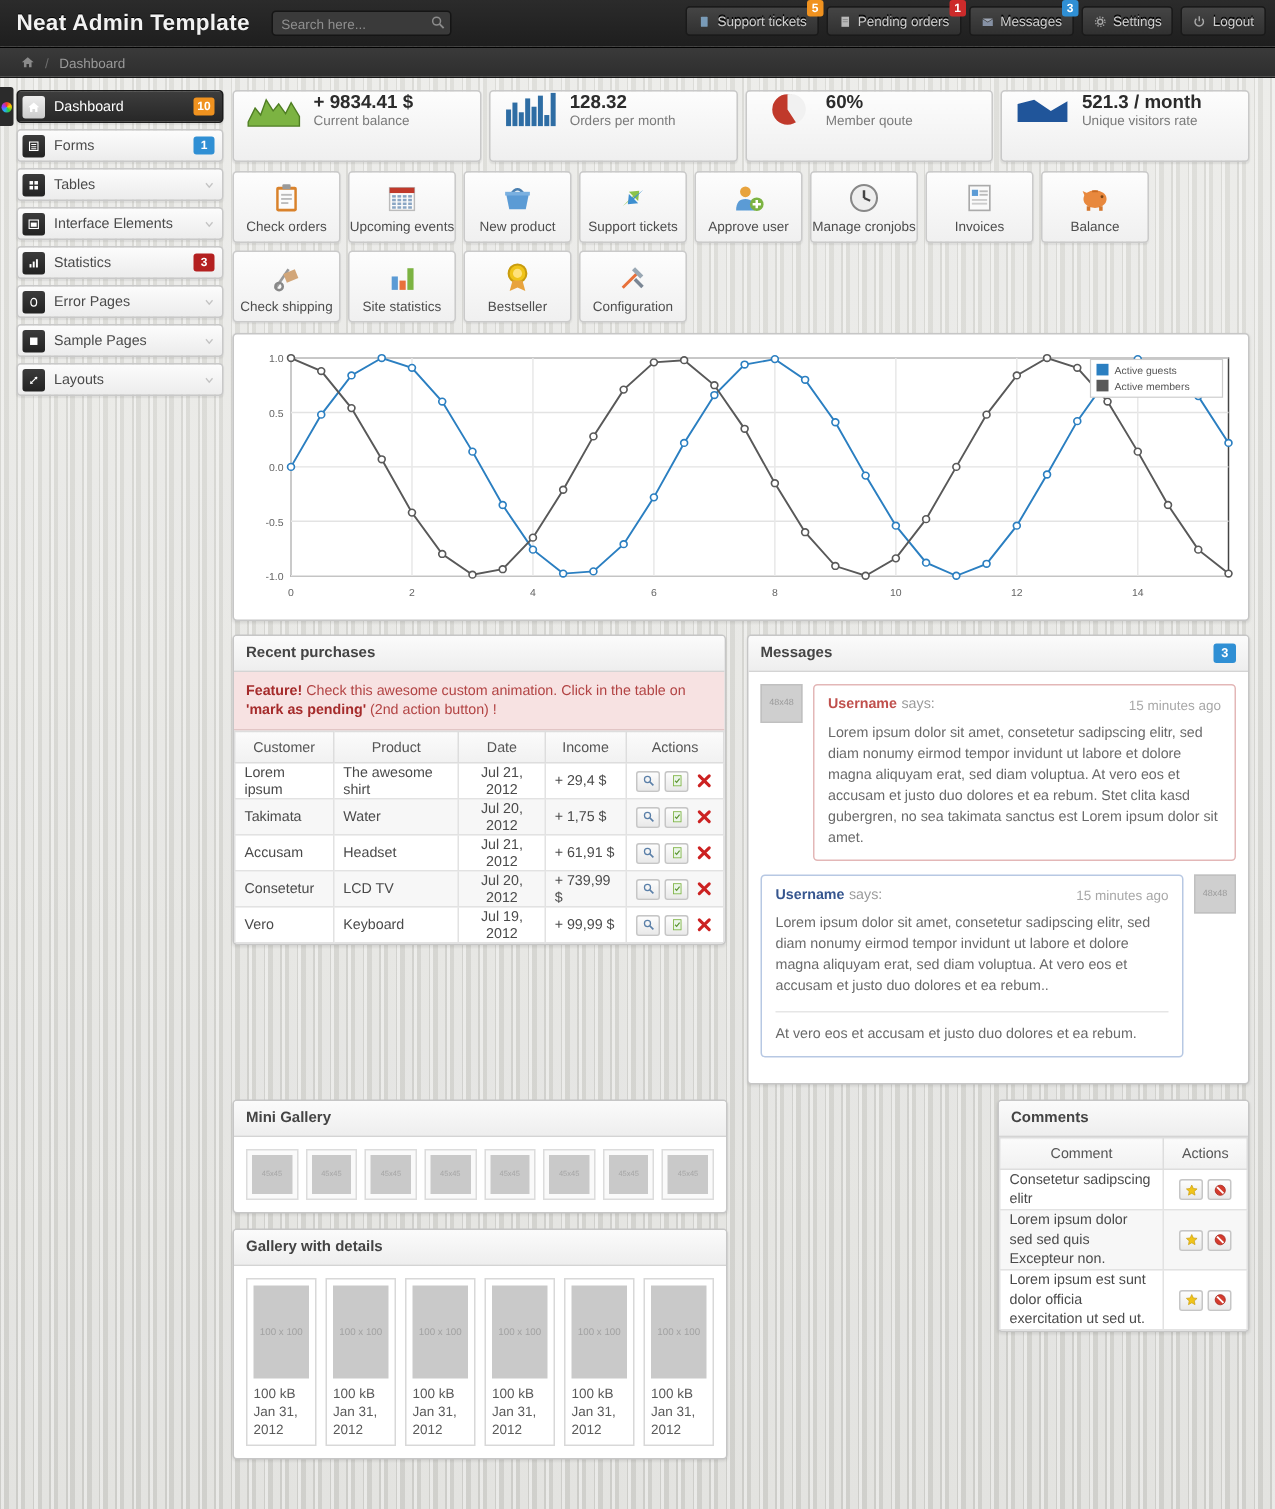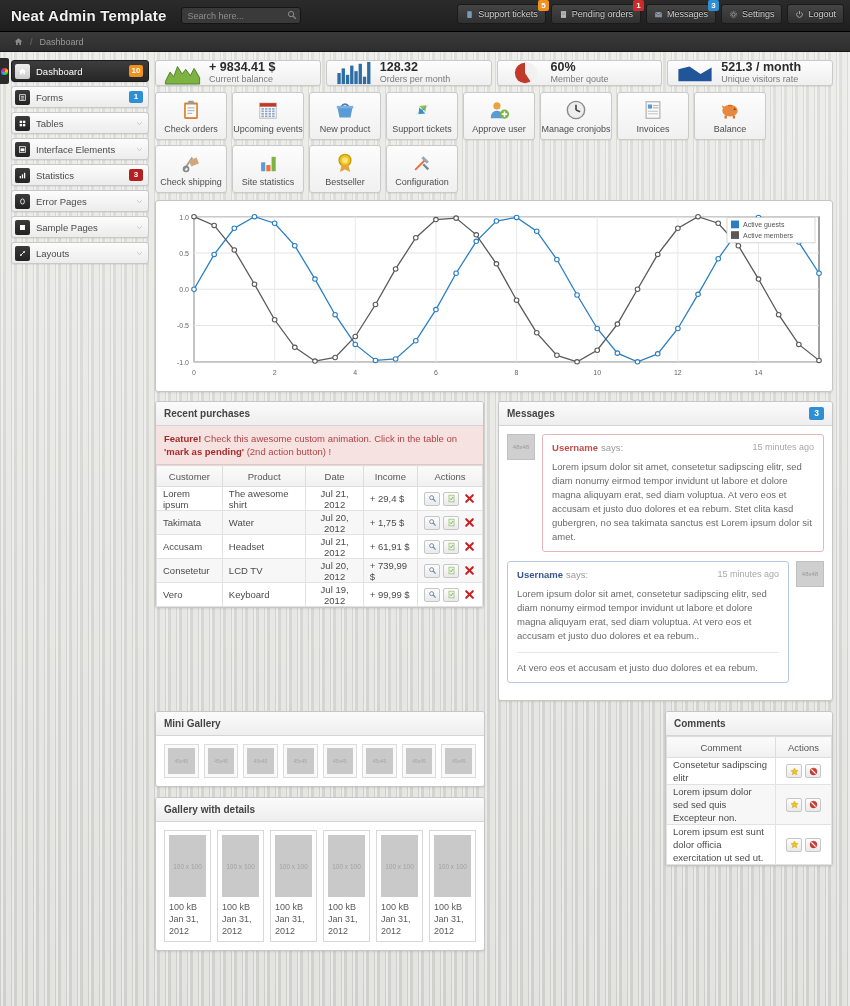--- a/index.html
+++ b/index.html
@@ -143,25 +143,25 @@
   .sb-red    { background: #b42020; }
   .chev { width: 7px; height: 7px; opacity: .45; }
 
   
   .content { width: 695px; padding: 8px 17px 0 0; }
 
   
   .stats { display: flex; gap: 5px; }
   .stat {
     flex: 1;
-    height: 26px;
+    height: 48px;
     background: linear-gradient(180deg,#fdfdfd 0%, #efefef 100%);
     border: 1px solid #c9c9c9;
     border-radius: 3px;
-    display: flex; align-items: flex-end; gap: 7px;
+    display: flex; align-items: flex-start; gap: 7px;
     padding: 0 8px;
     box-shadow: 0 1px 1px rgba(0,0,0,.07);
   }
   .stat .sgraph { width: 38px; height: 24px; flex: 0 0 38px; }
   .stat .sval { font-size: 12.5px; font-weight: bold; color: #2b2b2b; line-height: 14px; }
   .stat .scap { font-size: 9px; color: #7a7a7a; line-height: 11px; }
 
   
   .shortcuts { display: flex; flex-wrap: wrap; gap: 5px; margin-top: 6px; }
   .tile {
@@ -260,21 +260,21 @@
     width: 28px; height: 26px; flex: 0 0 28px;
     background: #cfcfcf; border: 1px solid #c0c0c0;
     display: flex; align-items: center; justify-content: center;
     color: #9a9a9a; font-size: 6px;
   }
   .bubble {
     flex: 1; border: 1px solid #e3b7b7; border-radius: 3px;
     padding: 7px 9px; background: #fff; position: relative;
   }
   .bubble.blue { border-color: #b7c8e3; }
-  .bhead { display: flex; align-items: flex-start; font-size: 9.5px; margin-bottom: 7px; }
+  .bhead { display: flex; align-items: flex-end; font-size: 9.5px; margin-bottom: 7px; }
   .bname { color: #c0504d; font-weight: bold; }
   .bubble.blue .bname { color: #36568f; }
   .bsays { color: #9a9a9a; margin-left: 3px; }
   .btime { margin-left: auto; color: #a8a8a8; font-size: 9px; }
   .btext { font-size: 9.5px; color: #6a6a6a; line-height: 14px; }
   .bdiv { border-top: 1px solid #e6e6e6; margin: 9px 0 8px; }
 
   
   .lowrow { display: flex; gap: 14px; margin-top: 10px; align-items: flex-start; }
   .minibody { padding: 8px; display: flex; gap: 5px; }

